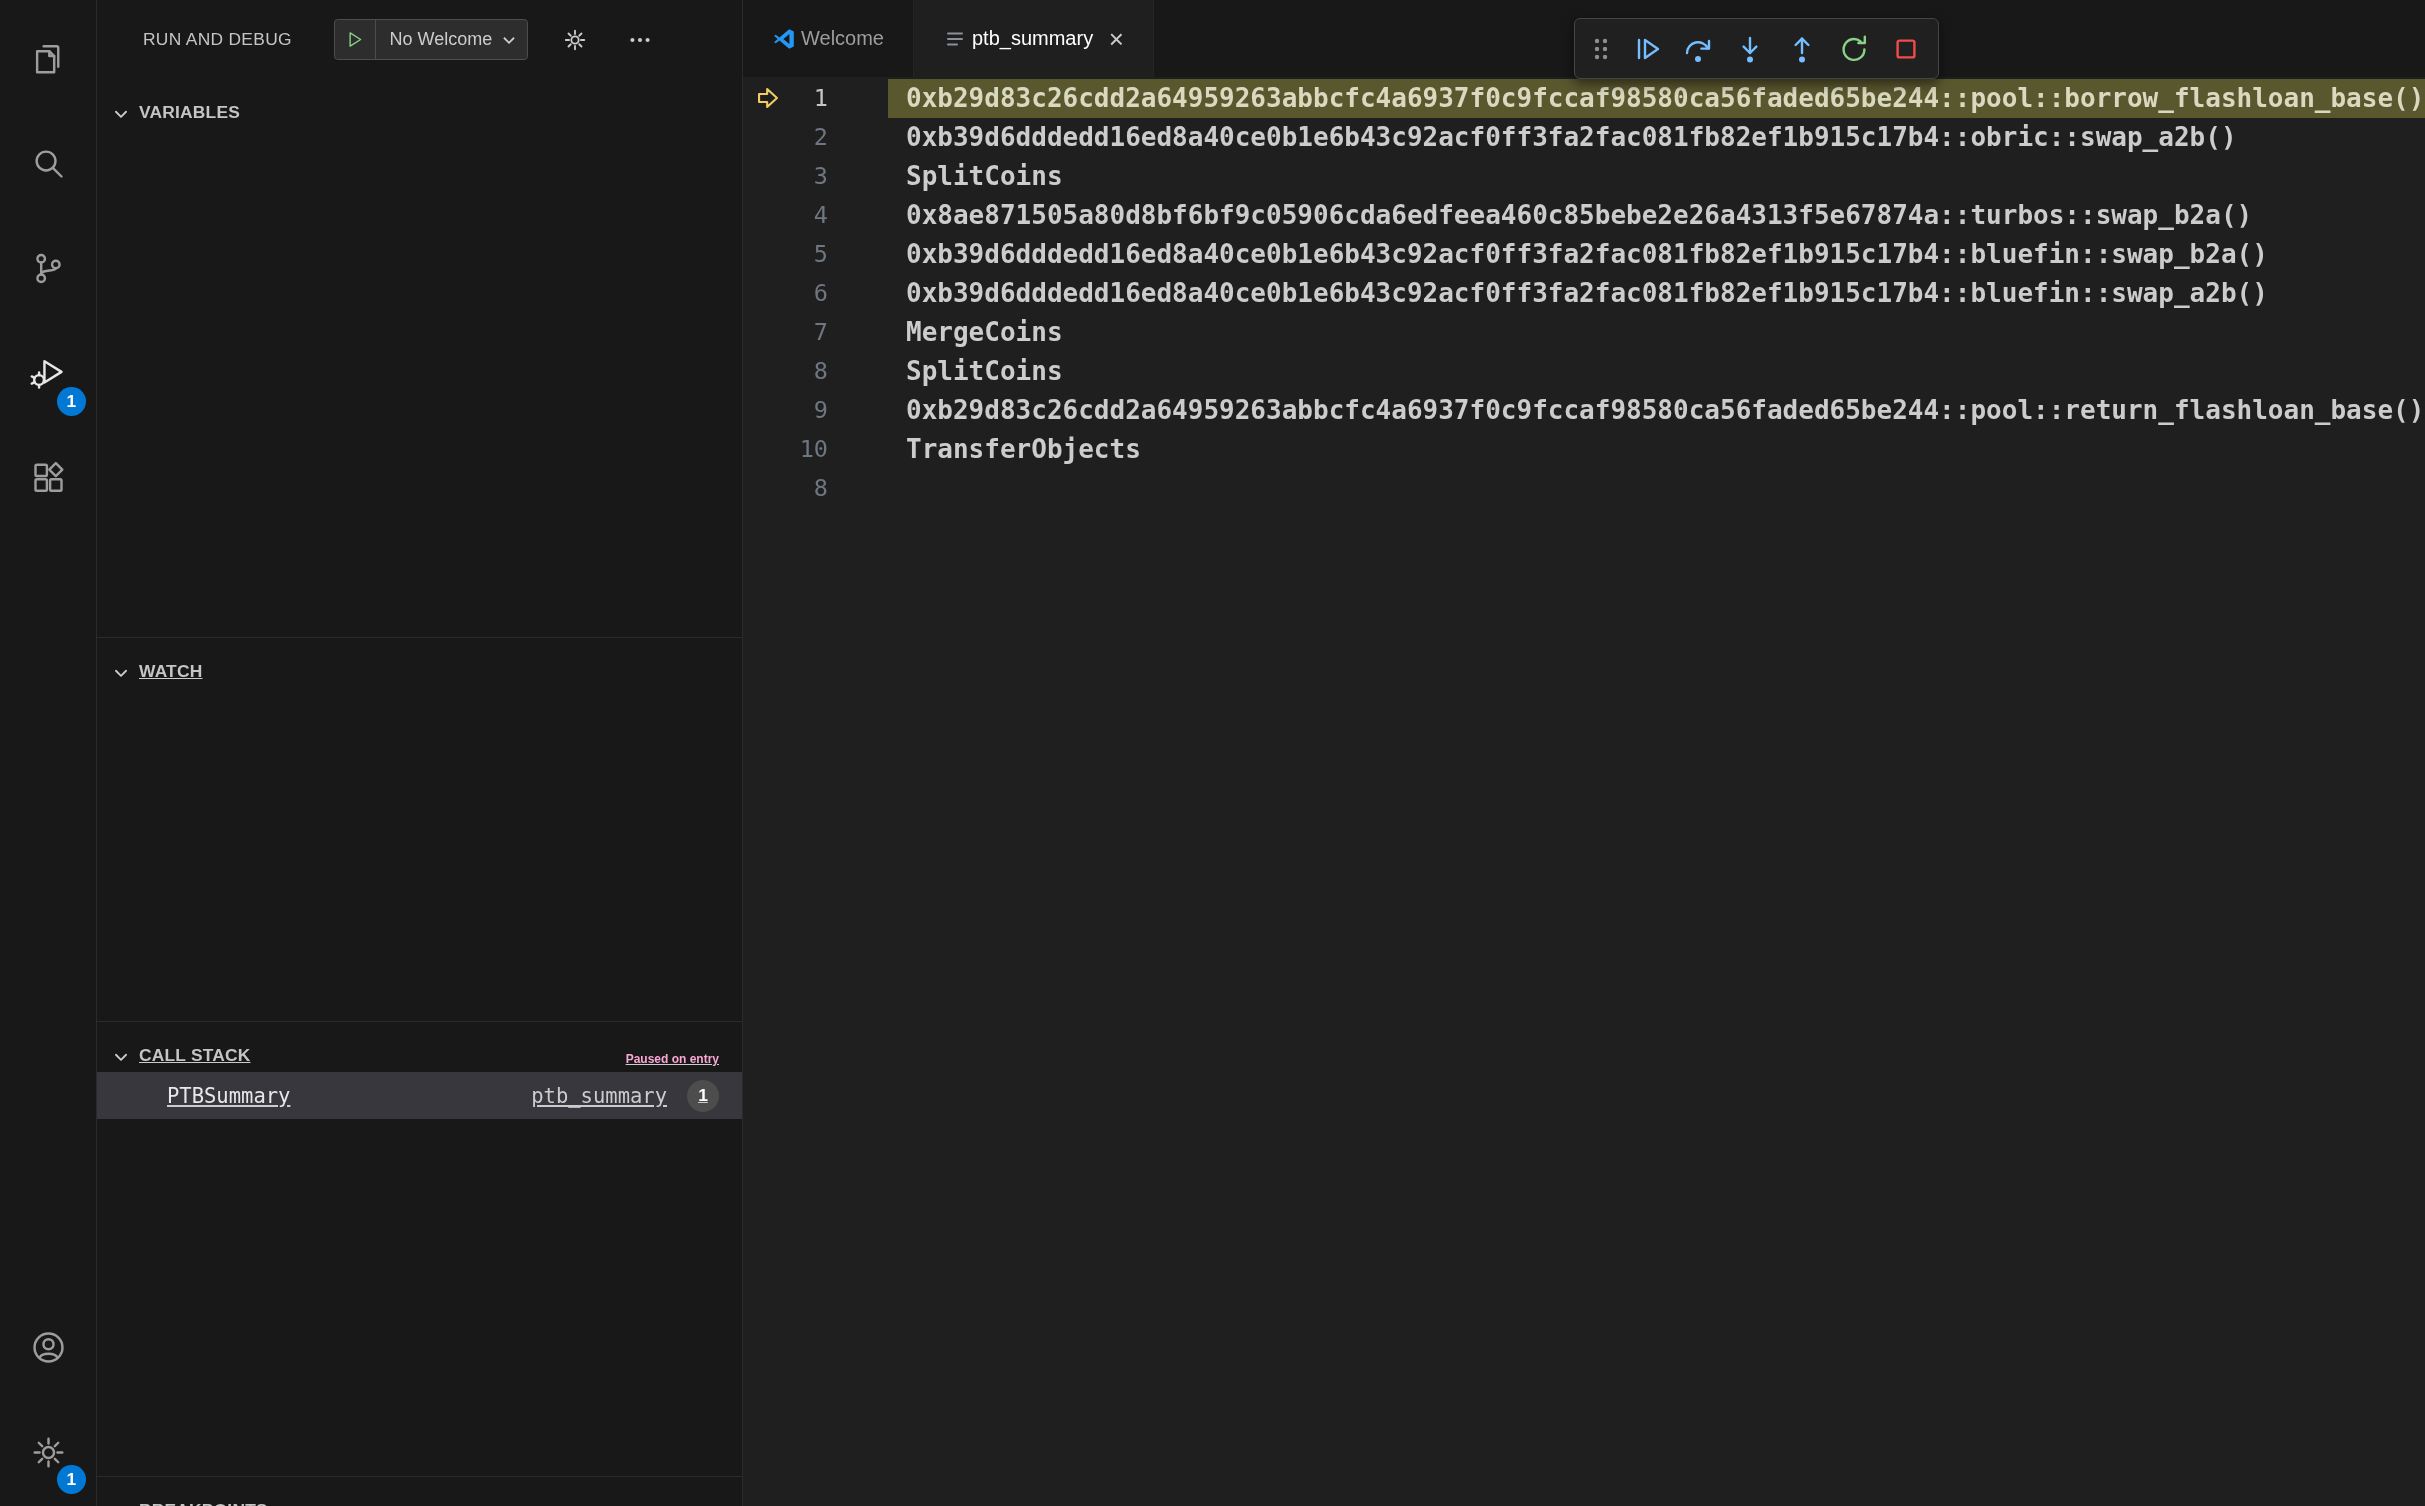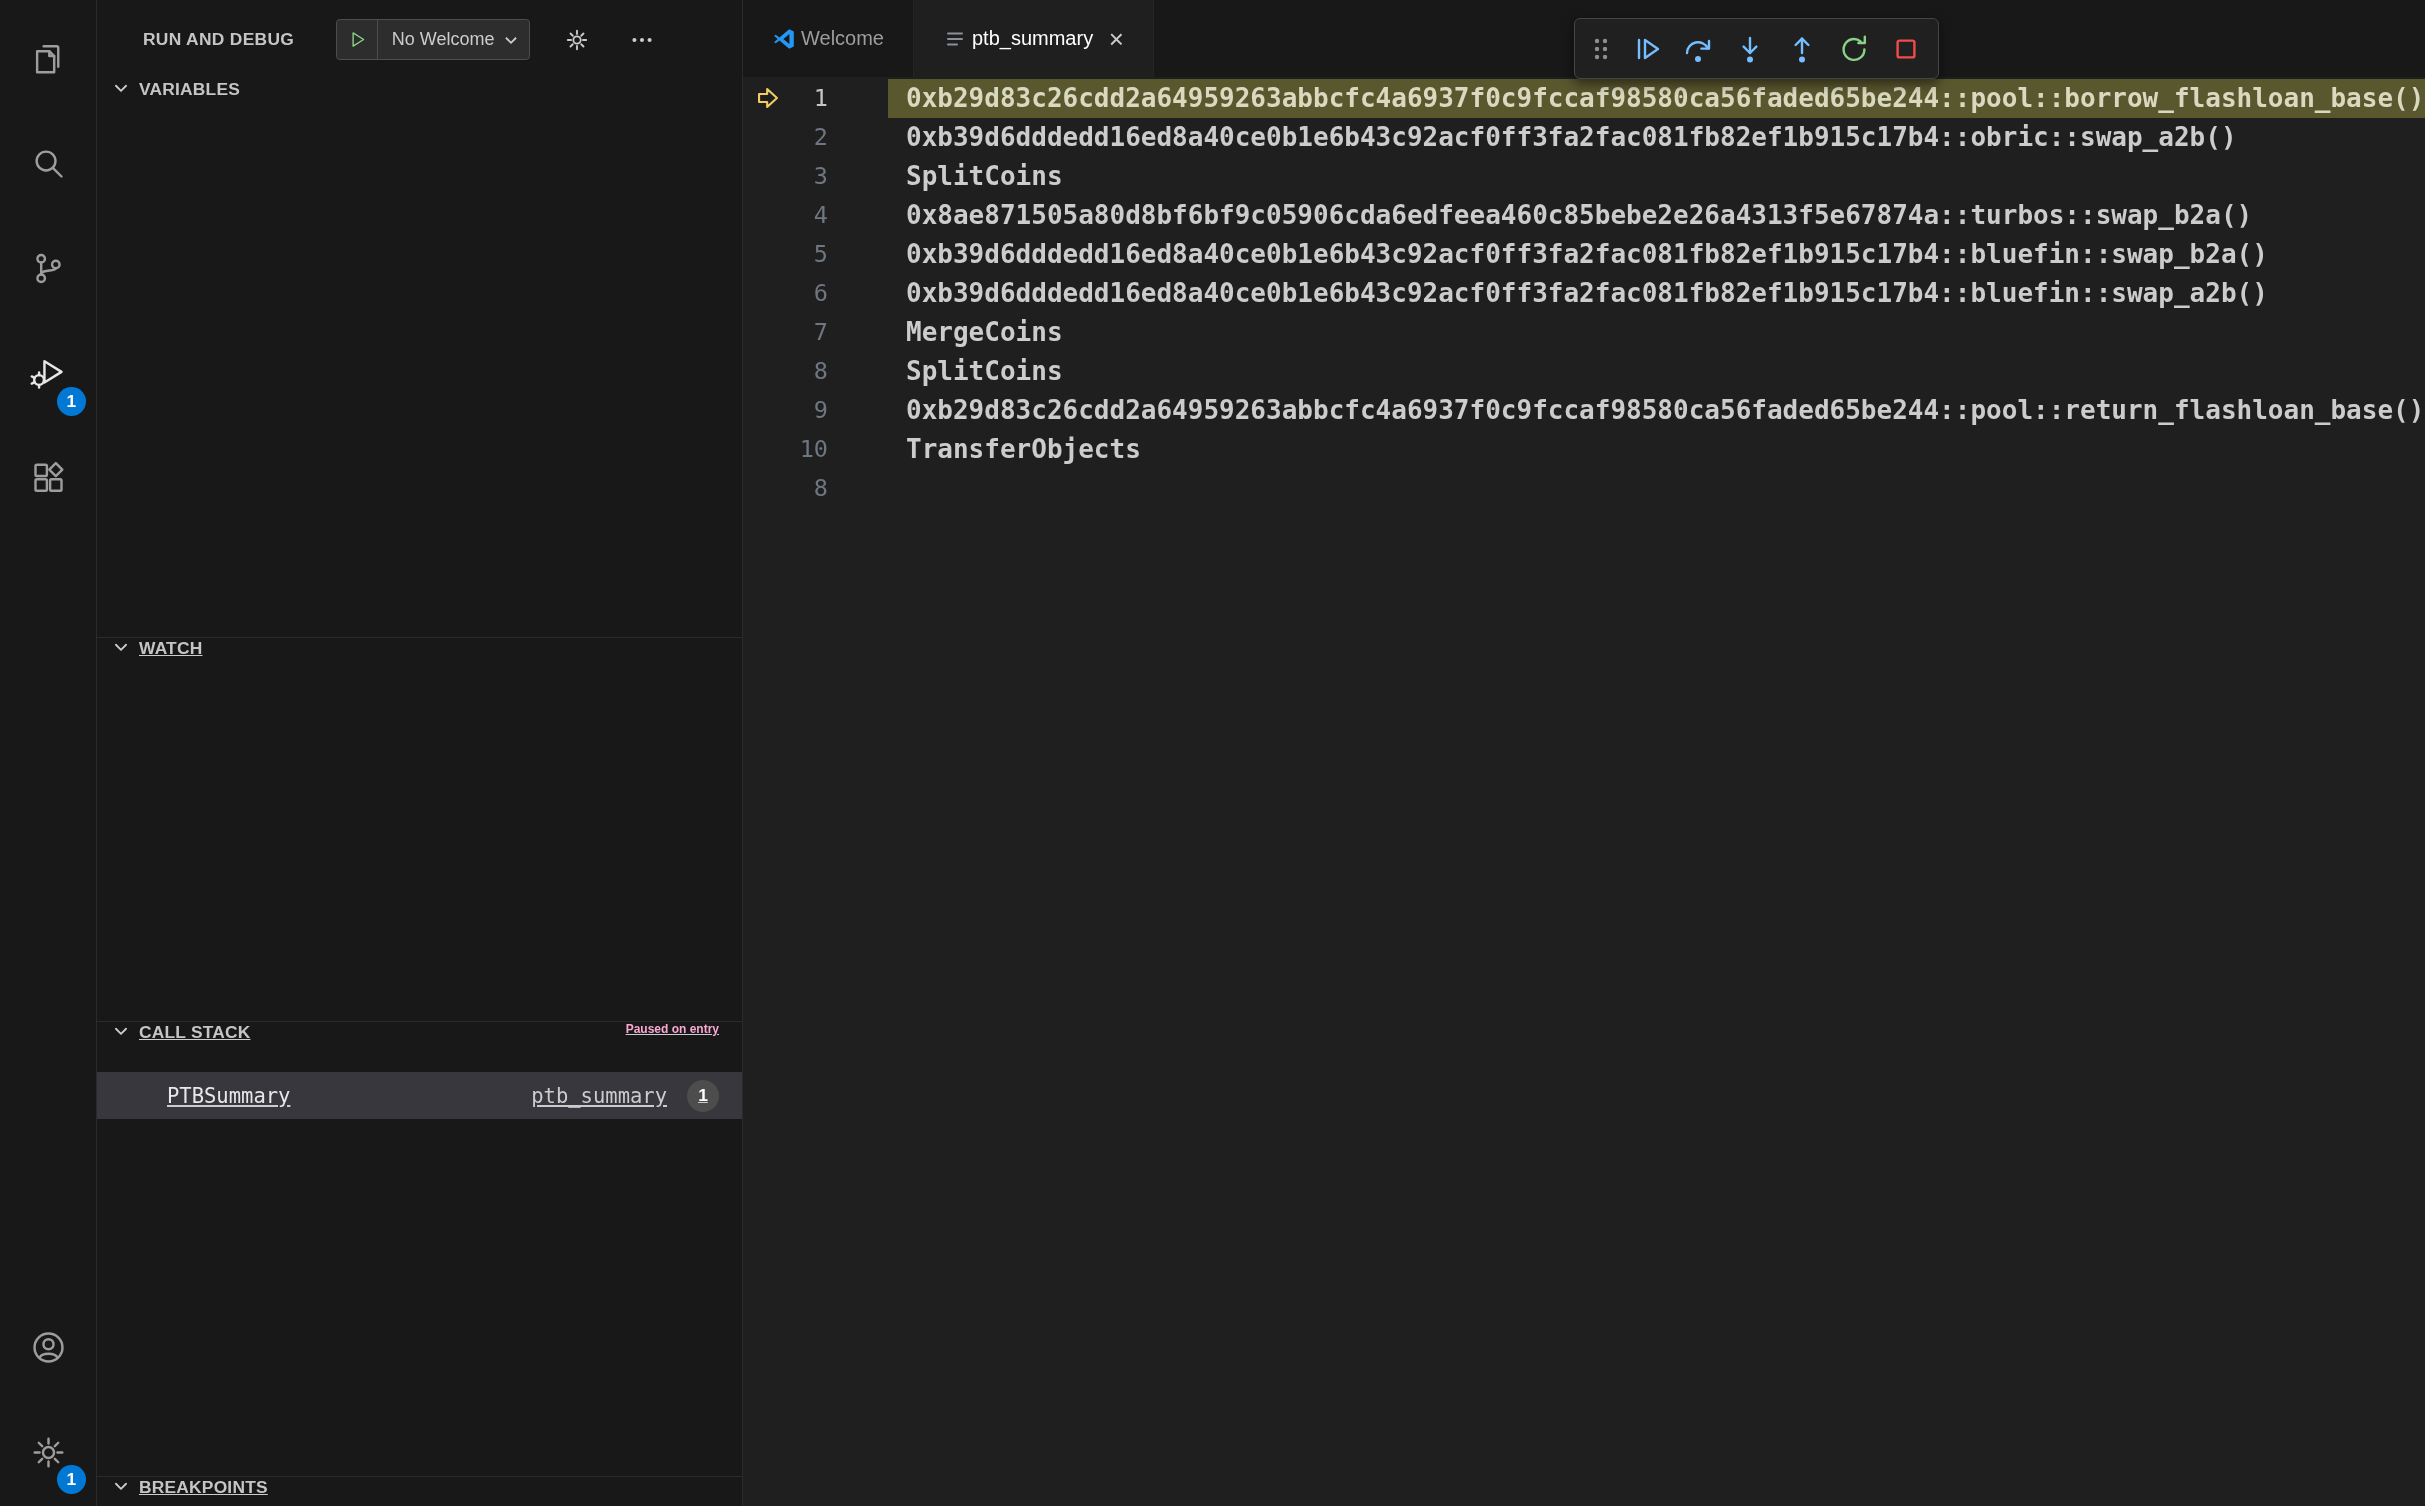--- a/index.html
+++ b/index.html
@@ -17,40 +17,40 @@
   .ab-item.active svg { stroke:#e7e7e7; }
   .ab-badge { position:absolute; right:10.6px; bottom:12px; min-width:29px; height:29px;
               border-radius:14.4px; background:#0078d4; color:#fff; font-size:17.4px;
               display:flex; align-items:center; justify-content:center; font-weight:600; }
   .ab-spacer { flex:1; }
 
   
   .sidebar { width:646px; background:#181818; border-right:0.8px solid #2b2b2b;
              display:flex; flex-direction:column; color:#cccccc; }
   .sidebar-header { height:79px; flex:none; display:flex; align-items:center; padding:0 20px 0 46px; }
-  .sidebar-title { font-size:17.4px; font-weight:700; letter-spacing:0.3px; color:#c5c5c5; white-space:nowrap; }
+  .sidebar-title { font-size:17.4px; font-weight:400; letter-spacing:0.3px; color:#c5c5c5; white-space:nowrap; }
   .config-dropdown { margin-left:42px; height:41px; display:flex; align-items:center;
                      background:#2d2d2d; border:0.8px solid #4d4d4d; border-radius:3.8px;
                      overflow:hidden; cursor:pointer; }
   .config-play { width:41px; height:100%; display:flex; align-items:center; justify-content:center;
                  border-right:0.8px solid #4d4d4d; }
   .config-play svg { width:21px; height:21px; stroke:#89d185; stroke-width:1.6; fill:none;
                      stroke-linejoin:round; }
   .config-label { padding:0 7.6px 0 13.7px; font-size:18px; color:#cccccc; white-space:nowrap; }
   .config-chevron svg { width:18px; height:18px; stroke:#cccccc; stroke-width:1.6; fill:none; }
   .config-chevron { padding-right:9px; display:flex; align-items:center; }
   .header-icon-btn { margin-left:29px; display:flex; align-items:center; justify-content:center;
                      width:36px; height:36px; cursor:pointer; border-radius:4.6px; }
   .header-icon-btn svg { width:26px; height:26px; stroke:#cccccc; stroke-width:1.7; fill:none;
                          stroke-linecap:round; }
   .header-icon-btn.dots svg { stroke:none; fill:#cccccc; }
 
   .section { display:flex; flex-direction:column; flex:none; }
   .section.bordered { border-top:0.8px solid #2b2b2b;text-decoration:underline; }
-  .section-header { height:44px; flex:none; display:flex; align-items:flex-start;
+  .section-header { height:44px; flex:none; display:flex; align-items:flex-end;
                     padding:0 23px 0 15px; gap:9px; cursor:pointer; }
   .section-label { font-size:17.4px; font-weight:700; color:#c5c5c5; letter-spacing:0.2px; }
   .chevron { display:flex; align-items:center; }
   .chevron svg { width:18px; height:18px; stroke:#cccccc; stroke-width:1.6; fill:none;
                  stroke-linecap:round; stroke-linejoin:round; }
   .section-status { margin-left:auto; font-size:12px; font-weight:600; color:#f9a8d4; }
   .section-body { flex:1; }
   .sec-variables { height:558px; }
   .sec-watch { height:384px; }
   .sec-callstack { height:455px; }

